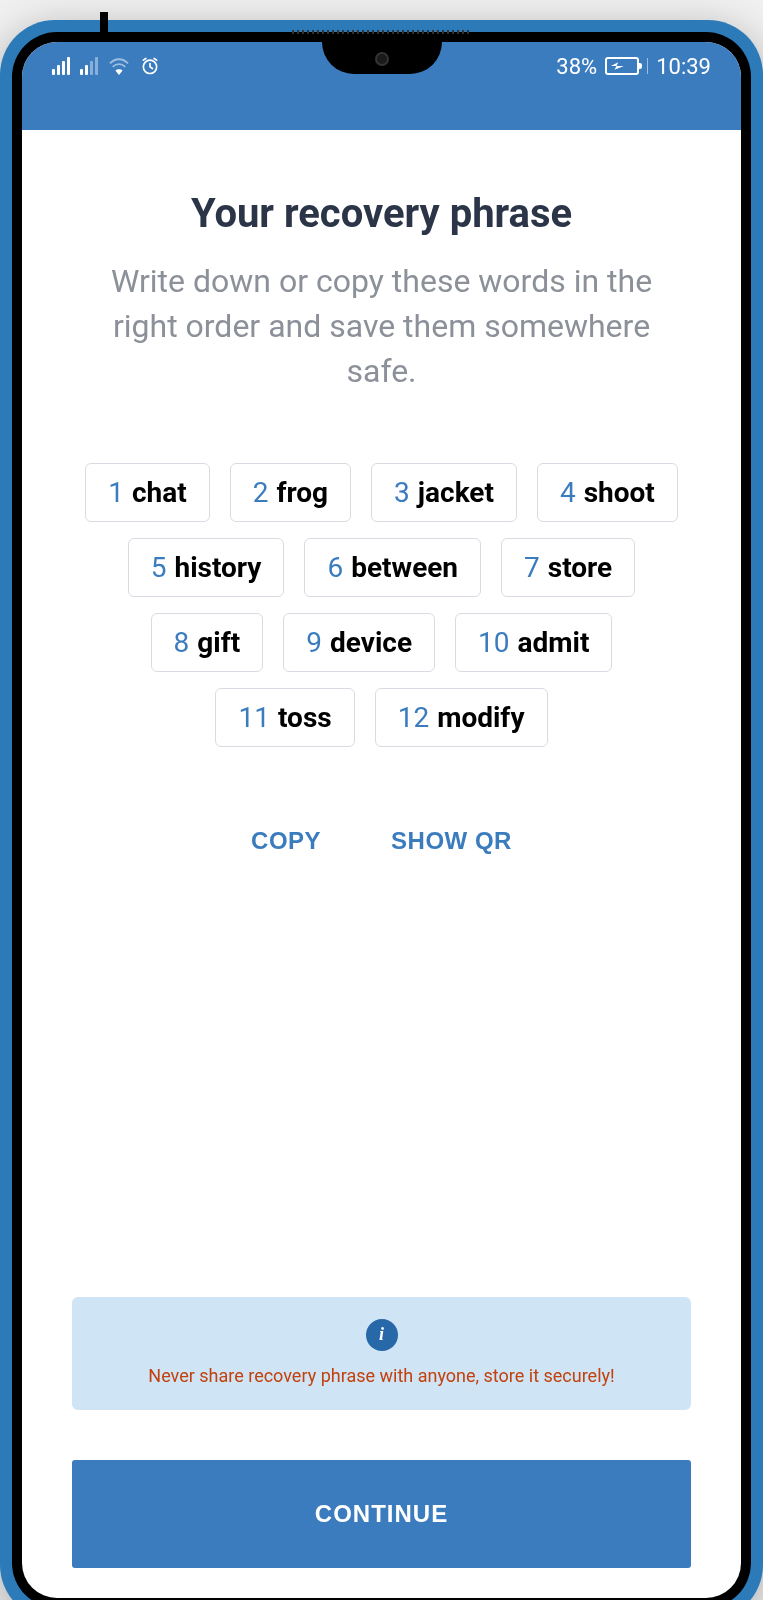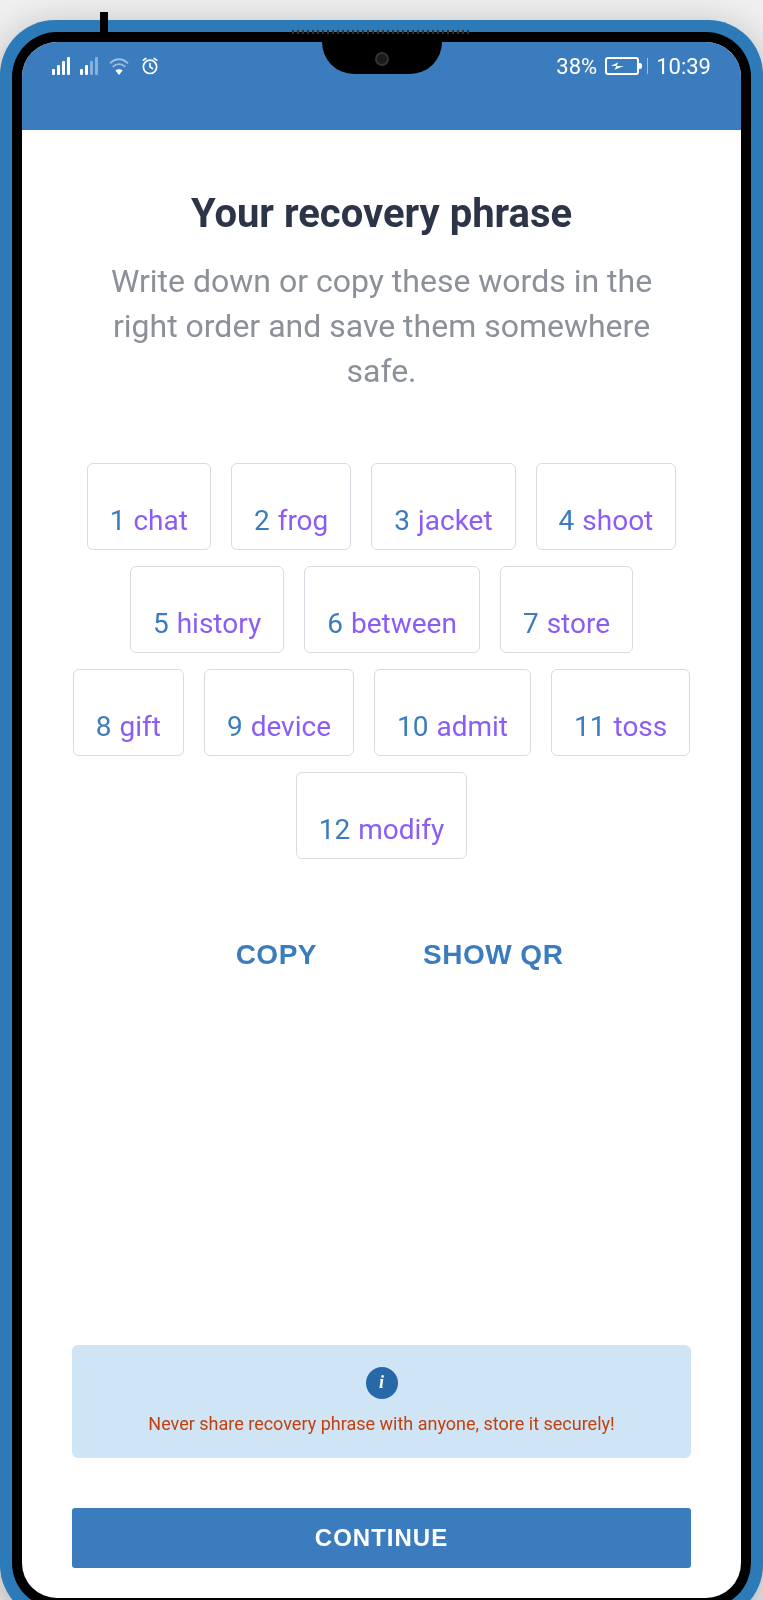--- a/index.html
+++ b/index.html
@@ -171,36 +171,35 @@
     .phrase-word {
       border: 1px solid #d8dce2;
       border-radius: 6px;
       padding: 12px 22px;
       display: flex;
       align-items: baseline;
       gap: 8px;
       font-size: 28px;
     }
     .phrase-number { color: #3b7cbf; font-weight: 400; }
-    .phrase-text { color: #8b5cf6; font-weight: 400; margin-top: 28px; }
+    .phrase-text { color: #000000; font-weight: 700; }
     .action-row {
       display: flex;
       justify-content: center;
       gap: 70px;
       margin-bottom: 40px;
     }
     .action-link {
       color: #3b7cbf;
-      font-size: 28px;
+      font-size: 24px;
       font-weight: 700;
       letter-spacing: 0.5px;
       cursor: pointer;
       background: none;
       border: none;
-      margin-left: 36px;
     }
     .spacer { flex: 1; }
     .info-box {
       background: #cfe4f5;
       border-radius: 6px;
       padding: 22px 30px;
       text-align: center;
       margin-bottom: 50px;
     }
     .info-icon {
@@ -220,21 +219,21 @@
     }
     .info-text {
       color: #c2410c;
       font-size: 18px;
       line-height: 1.4;
     }
     .continue-btn {
       background: #3b7cbf;
       color: #fff;
       border: none;
-      padding: 16px;
+      padding: 40px;
       font-size: 24px;
       font-weight: 700;
       letter-spacing: 1px;
       border-radius: 3px;
       cursor: pointer;
       width: 100%;
     }
     .nub { position:absolute; width:8px; height:20px; background:#000; }
     .nub.tl { top:-8px; left:100px; }
   </style>

